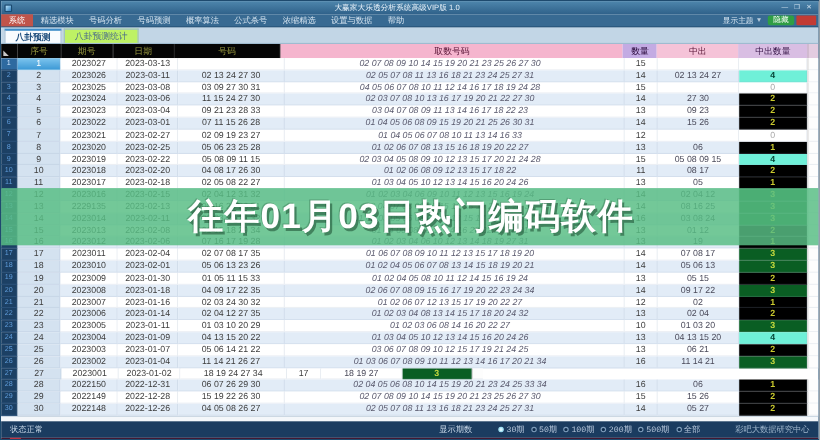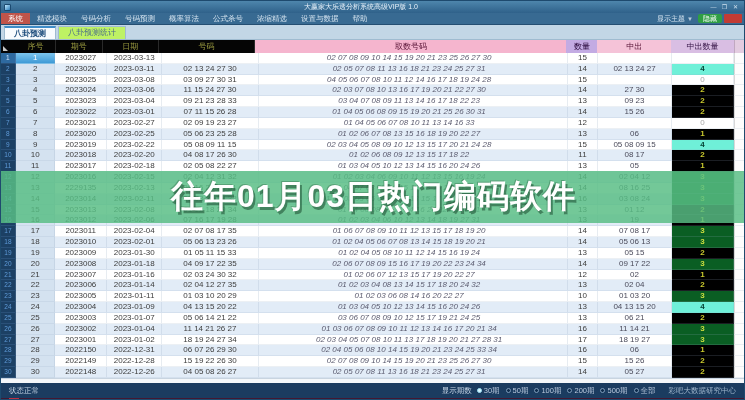--- a/index.html
+++ b/index.html
@@ -74,21 +74,21 @@
   .watermark{position:absolute;left:0;top:118px;width:745px;height:52px;
     background:rgba(88,190,132,0.84);display:flex;align-items:center;justify-content:center;
     pointer-events:none;}
   .watermark-text{font-size:32px;font-weight:900;color:#fff;letter-spacing:1px;
     text-shadow:2px 3px 0 rgba(25,75,48,0.55),-1px -1px 0 rgba(25,75,48,0.3);white-space:nowrap;}
 
   
   .gap{height:5px;background:#F4F7FA;border-top:1px solid #C8D4E0;}
   .statusbar{height:15px;background:#1B3C60;color:#C6D6E6;font-size:7.5px;
     display:flex;align-items:center;padding:0 8px;}
-  .status-right{margin-left:auto;display:flex;align-items:center;gap:5px;}
+  .status-right{margin-left:auto;display:flex;align-items:center;gap:24px;font-family:Liberation Mono, monospace;}
   .radio{display:flex;align-items:center;color:#B8C8DC;white-space:nowrap;}
   .radio i{display:inline-block;width:5px;height:5px;border-radius:50%;background:#0D2B4C;
     border:1px solid #7E9DBB;margin-right:2px;}
   .radio.sel i{background:#D8F4FF;border-color:#9FE2F5;}
   .brand{color:#9FB6CC;margin-left:8px;white-space:nowrap;}
   .bottomstrip{height:3px;background:#431832;position:relative;}
   .bottomstrip .reddot{position:absolute;left:8px;top:0;width:10px;height:3px;background:#C03040;}
 </style>
 </head>
 <body>
@@ -453,21 +453,20 @@
         <span class="cell c-hit">11 14 21</span>
         <span class="cell c-hitcount hs-green">3</span>
         <span class="cell c-spacer"></span>
       </div>
       <div class="row">
         <span class="cell c-gutter">27</span>
         <span class="cell c-no">27</span>
         <span class="cell c-issue">2023001</span>
         <span class="cell c-date">2023-01-02</span>
         <span class="cell c-numbers">18 19 24 27 34</span>
-        <span class="cell c-picked">02 03 04 05 07 08 10 11 13 17 18 19 20 21 27 28 31</span>
         <span class="cell c-qty">17</span>
         <span class="cell c-hit">18 19 27</span>
         <span class="cell c-hitcount hs-green">3</span>
         <span class="cell c-spacer"></span>
       </div>
       <div class="row">
         <span class="cell c-gutter">28</span>
         <span class="cell c-no">28</span>
         <span class="cell c-issue">2022150</span>
         <span class="cell c-date">2022-12-31</span>

